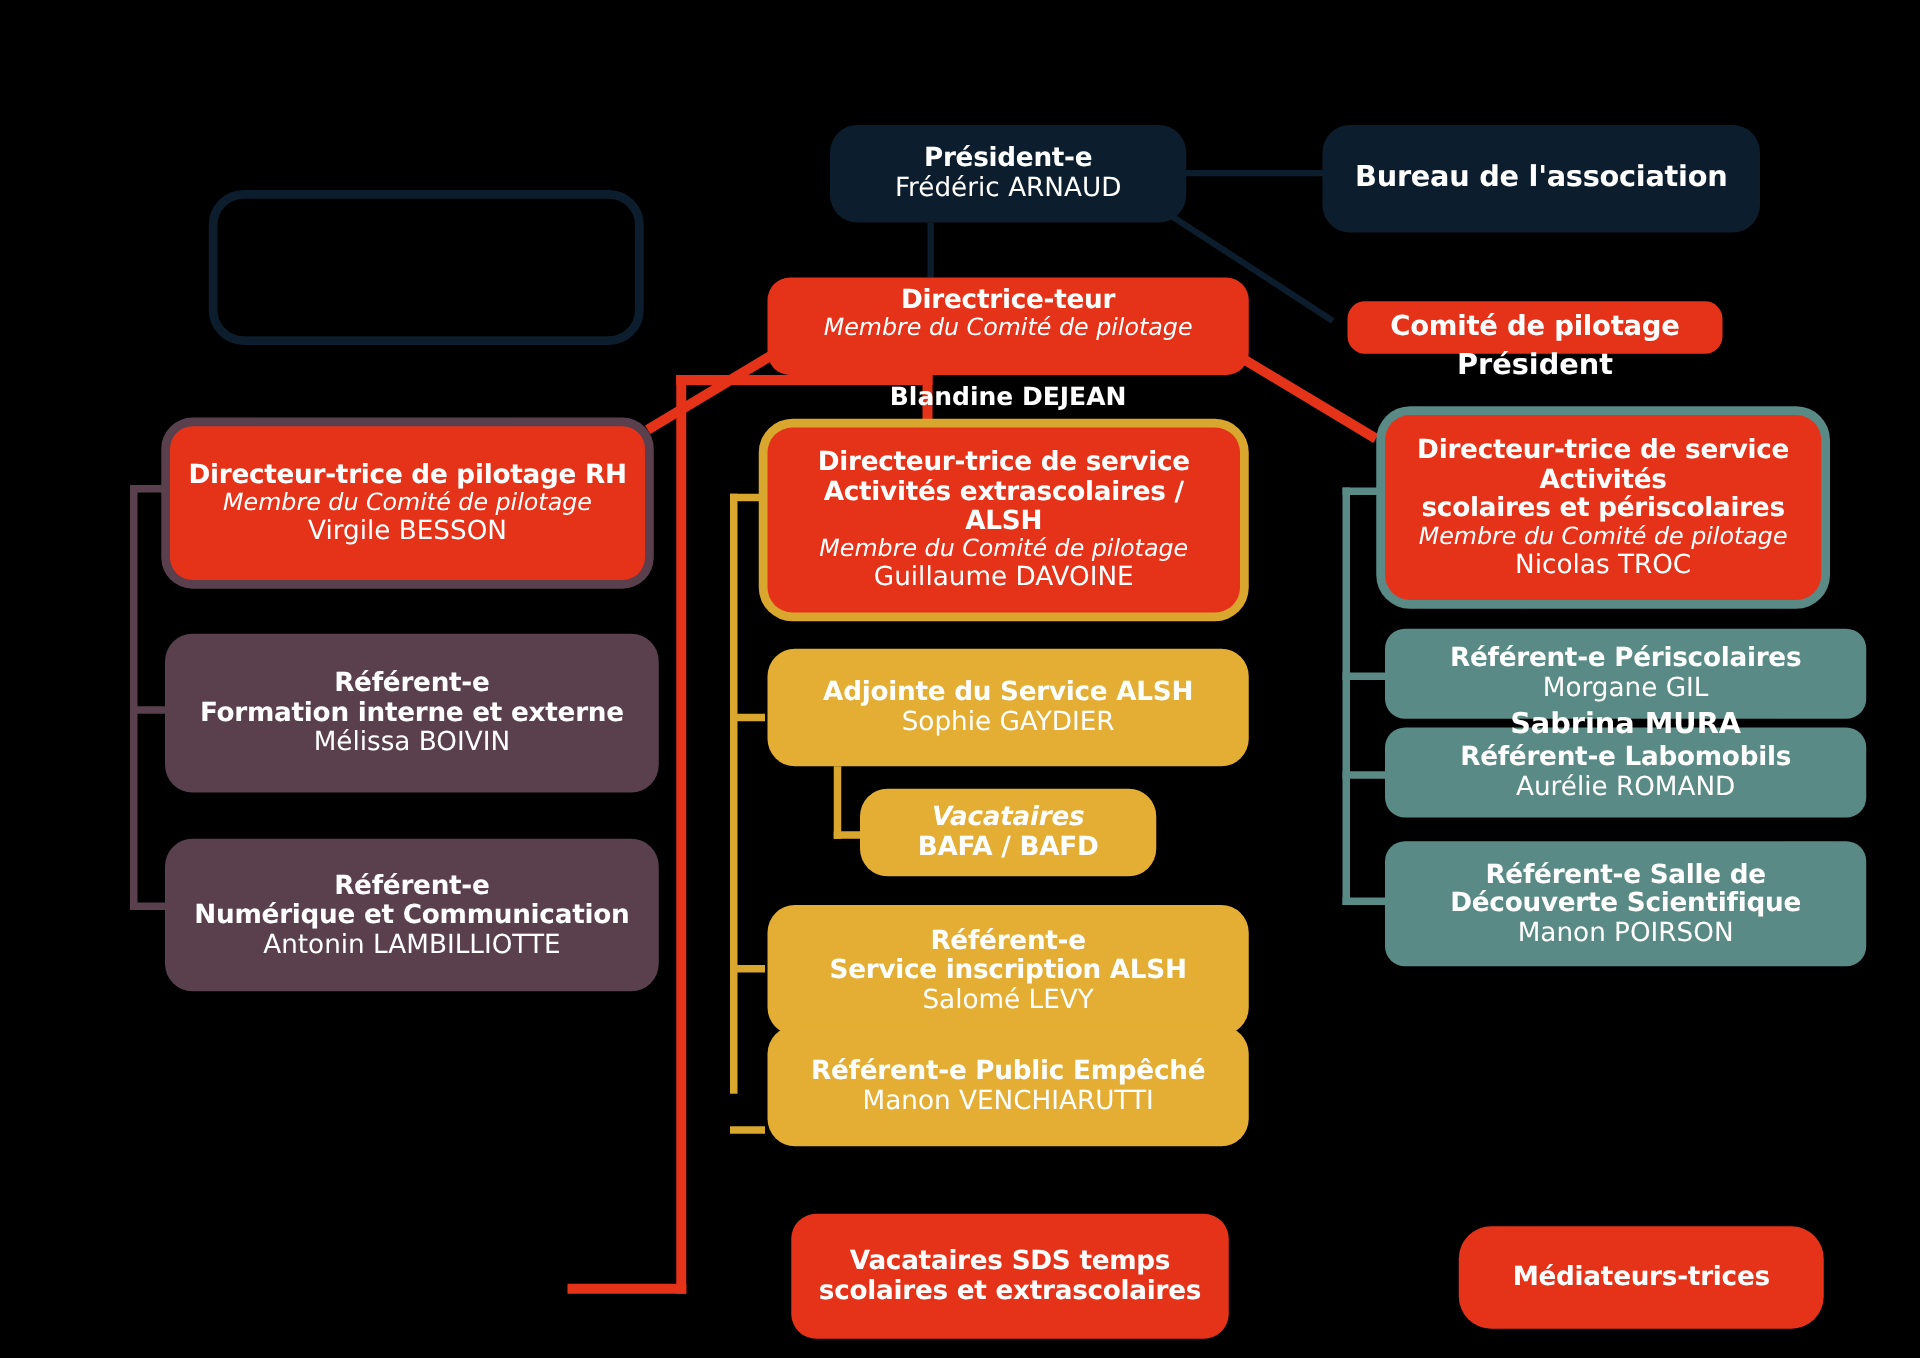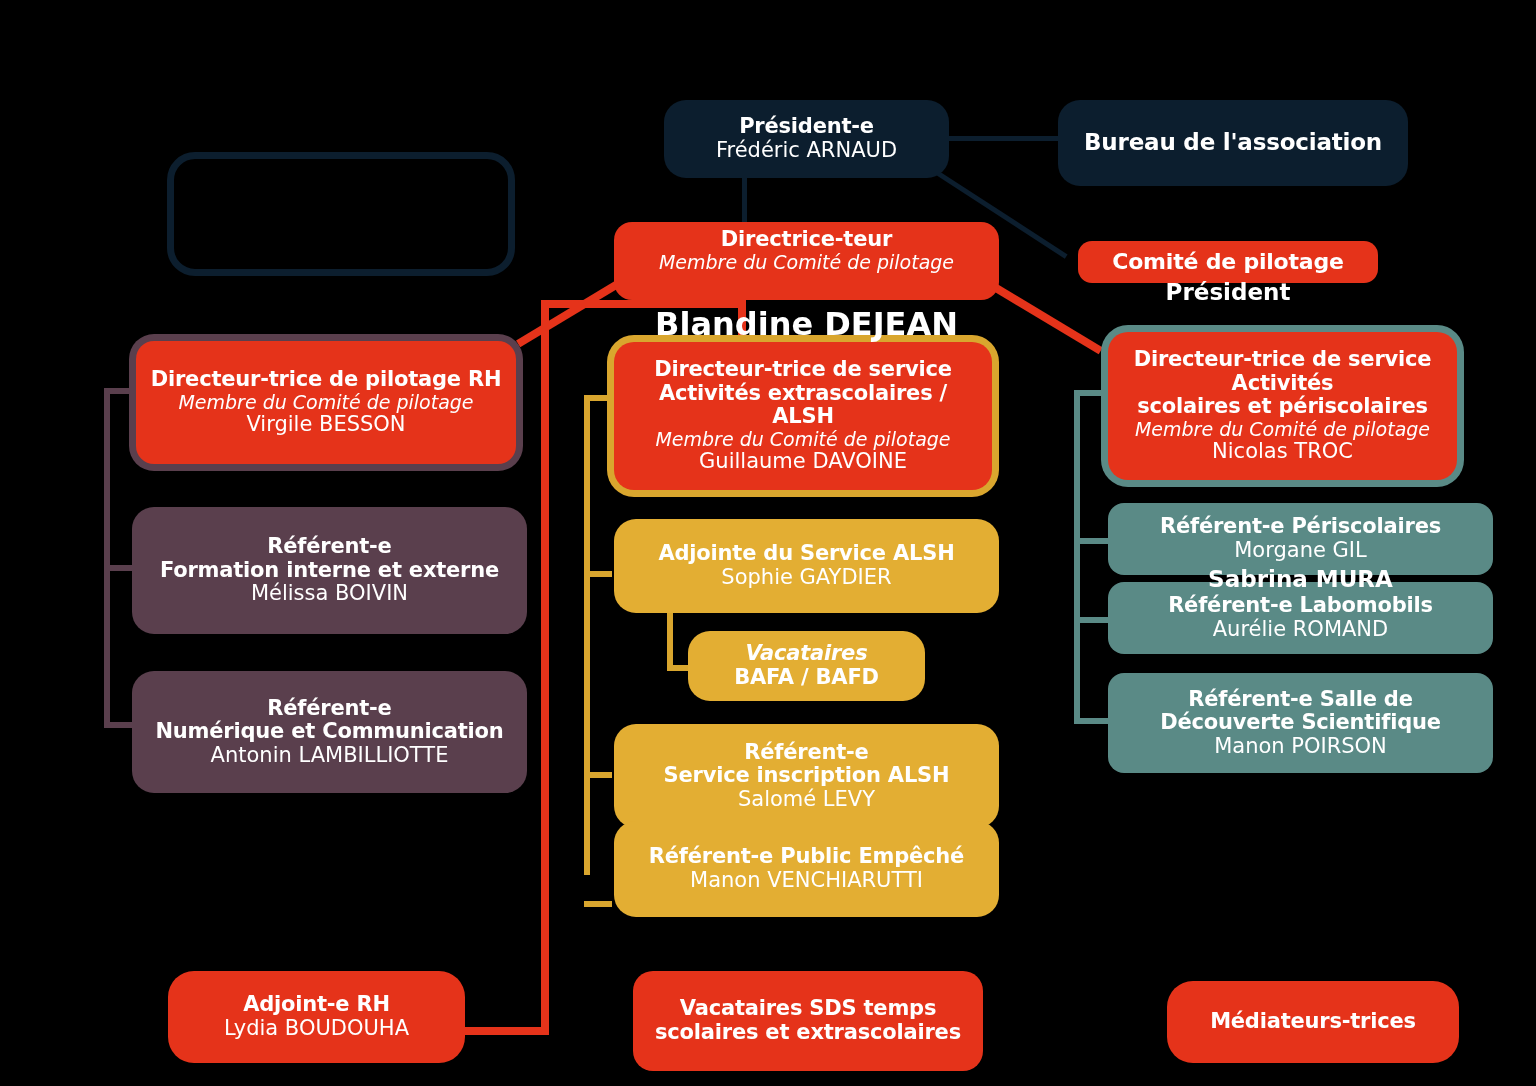--- a/index.html
+++ b/index.html
@@ -134,21 +134,21 @@
 
   <div class="node c-red" style="left:1042px; top:241px; width:300px; height:42px; border-radius:14px;">
     <div class="ttl" style="font-size:22px;">Comité de pilotage</div>
   </div>
   <div class="overflow-text" style="left:1042px; top:279px; width:300px; font-weight:bold; font-size:23px;">Président</div>
 
   <div class="node c-red" style="left:578px; top:222px; width:385px; height:78px; border-radius:18px; justify-content:flex-start; padding-top:6px;">
     <div class="ttl">Directrice-teur</div>
     <div class="sub" style="max-width:300px;">Membre du Comité de pilotage</div>
   </div>
-  <div class="overflow-text" style="left:578px; top:305px; width:385px; font-weight:bold; font-size:32px;text-align:center;">Blandine  DEJEAN</div>
+  <div class="overflow-text" style="left:578px; top:305px; width:385px; font-weight:bold; font-size:20px;text-align:center;">Blandine  DEJEAN</div>
 
   <div class="node outline-navy" style="left:131px; top:152px; width:348px; height:124px; border-radius:28px;">
     <div class="ttl"></div>
   </div>
 
   <div class="node c-red ring-purple" style="left:100px; top:341px; width:380px; height:123px; border-radius:18px;">
     <div class="ttl">Directeur-trice de pilotage RH</div>
     <div class="sub">Membre du Comité de pilotage</div>
     <div class="person">Virgile BESSON</div>
   </div>
@@ -158,24 +158,20 @@
 Formation interne et externe</div>
     <div class="person">Mélissa BOIVIN</div>
   </div>
 
   <div class="node c-purple" style="left:96px; top:671px; width:395px; height:122px;">
     <div class="ttl" style="white-space:pre-line;">Référent-e
 Numérique et Communication</div>
     <div class="person">Antonin LAMBILLIOTTE</div>
   </div>
 
-  <div class="node c-red" style="left:132px; top:971px; width:297px; height:92px; border-radius:26px;">
-    <div class="ttl">Adjoint-e RH</div>
-    <div class="person">Lydia BOUDOUHA</div>
-  </div>
 
   <div class="node c-red ring-gold" style="left:578px; top:342px; width:378px; height:148px; border-radius:20px;">
     <div class="ttl">Directeur-trice de service Activités extrascolaires / ALSH</div>
     <div class="sub">Membre du Comité de pilotage</div>
     <div class="person">Guillaume DAVOINE</div>
   </div>
 
   <div class="node c-gold" style="left:652px; top:631px; width:237px; height:70px;">
     <div class="ttl" style="font-style:italic;">Vacataires</div>
     <div class="ttl">BAFA / BAFD</div>

